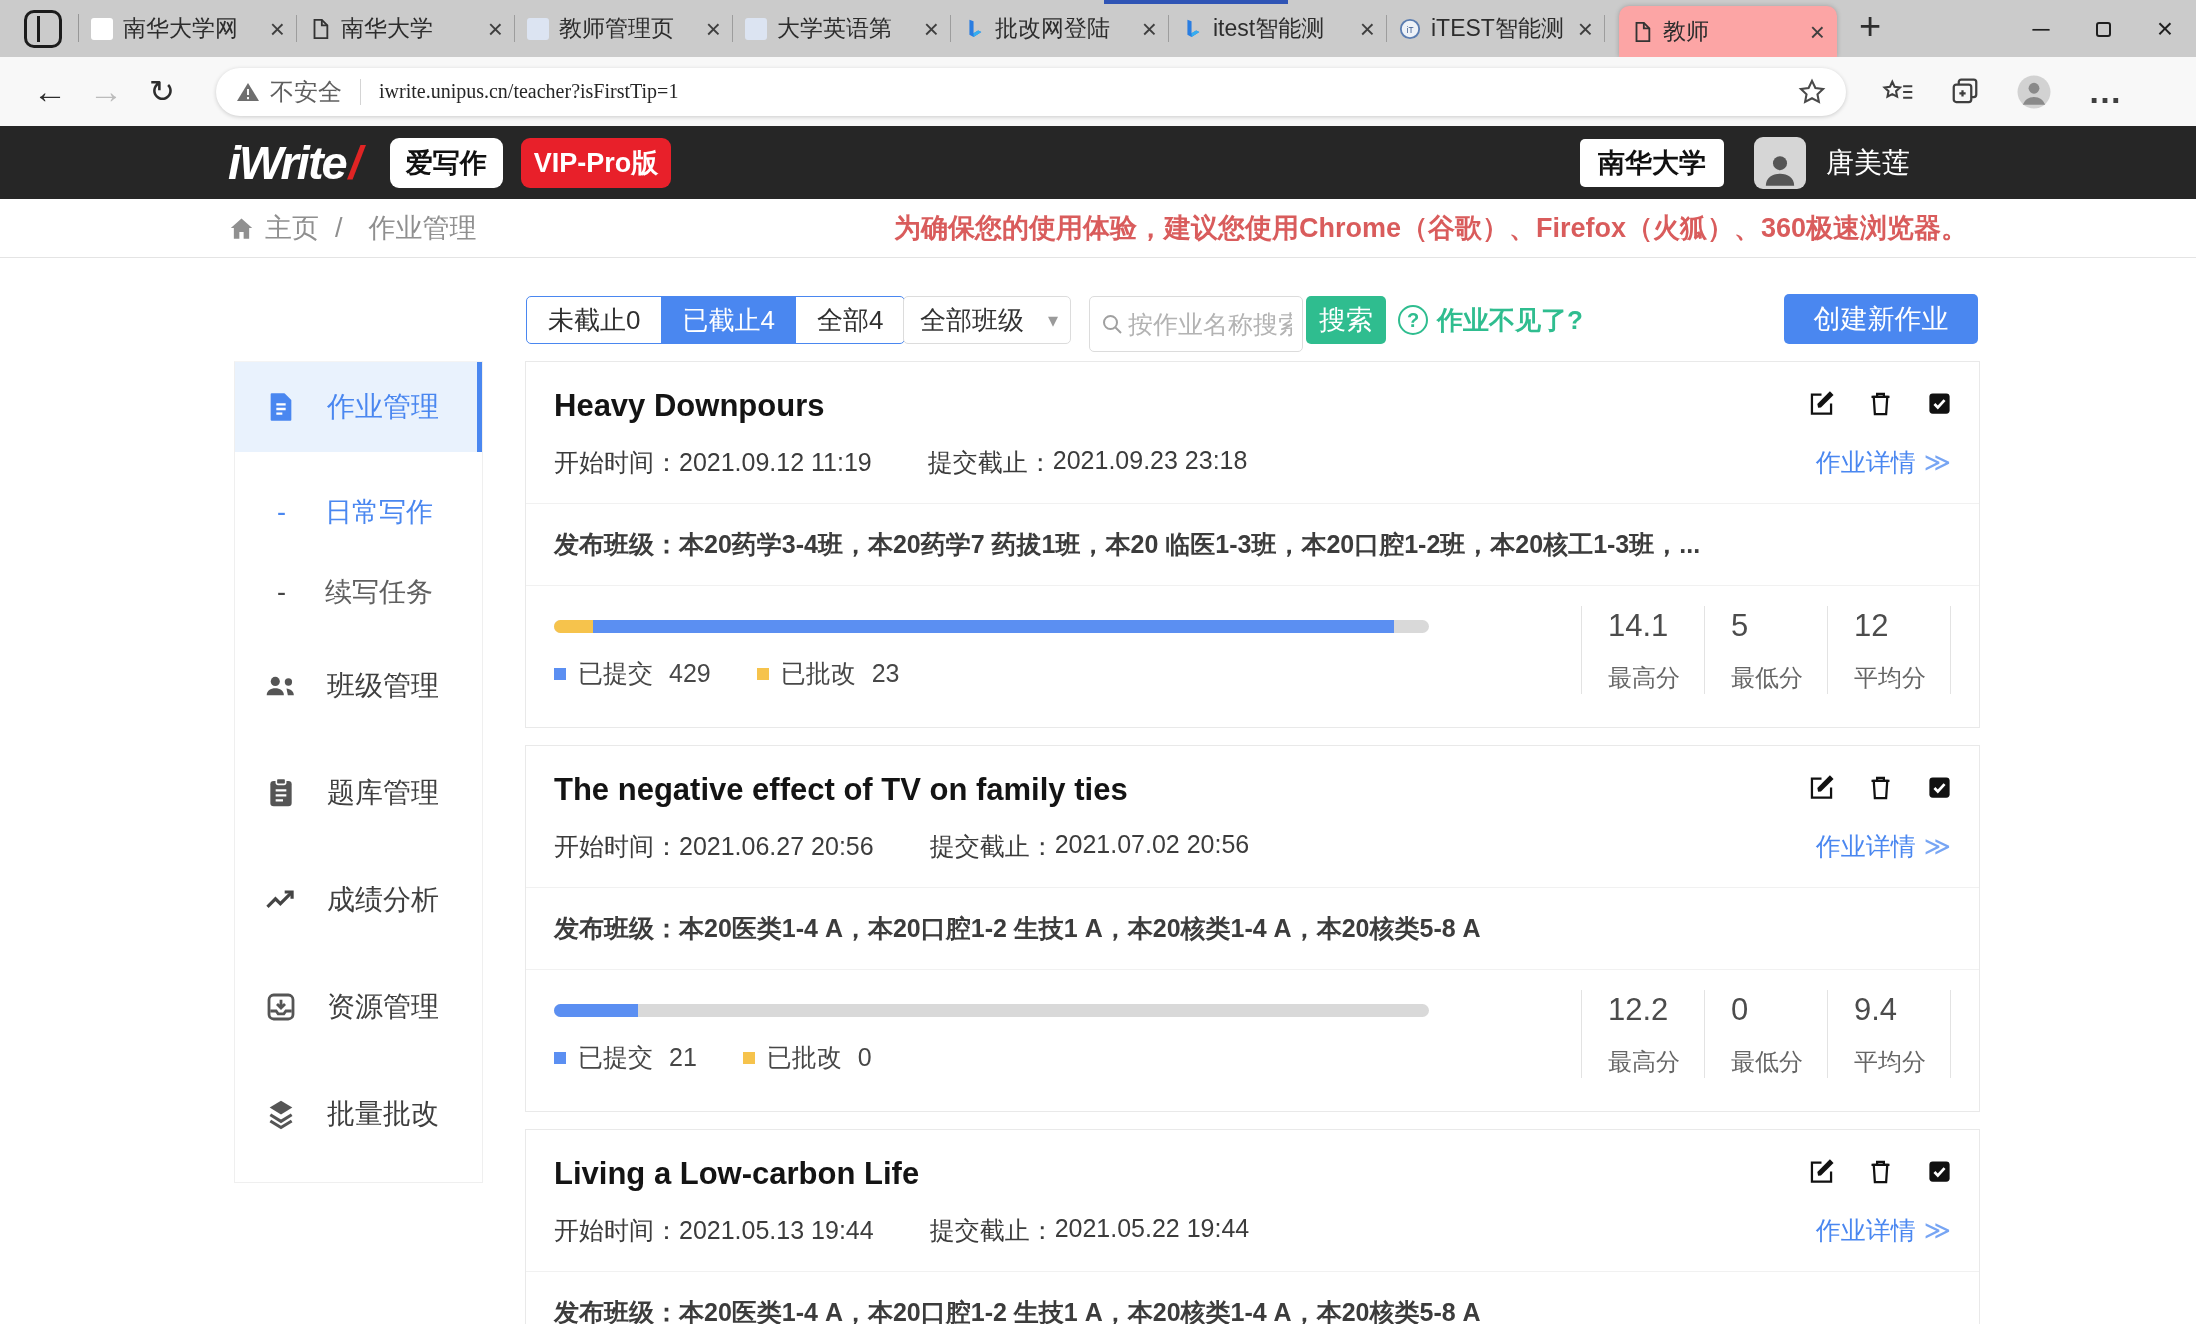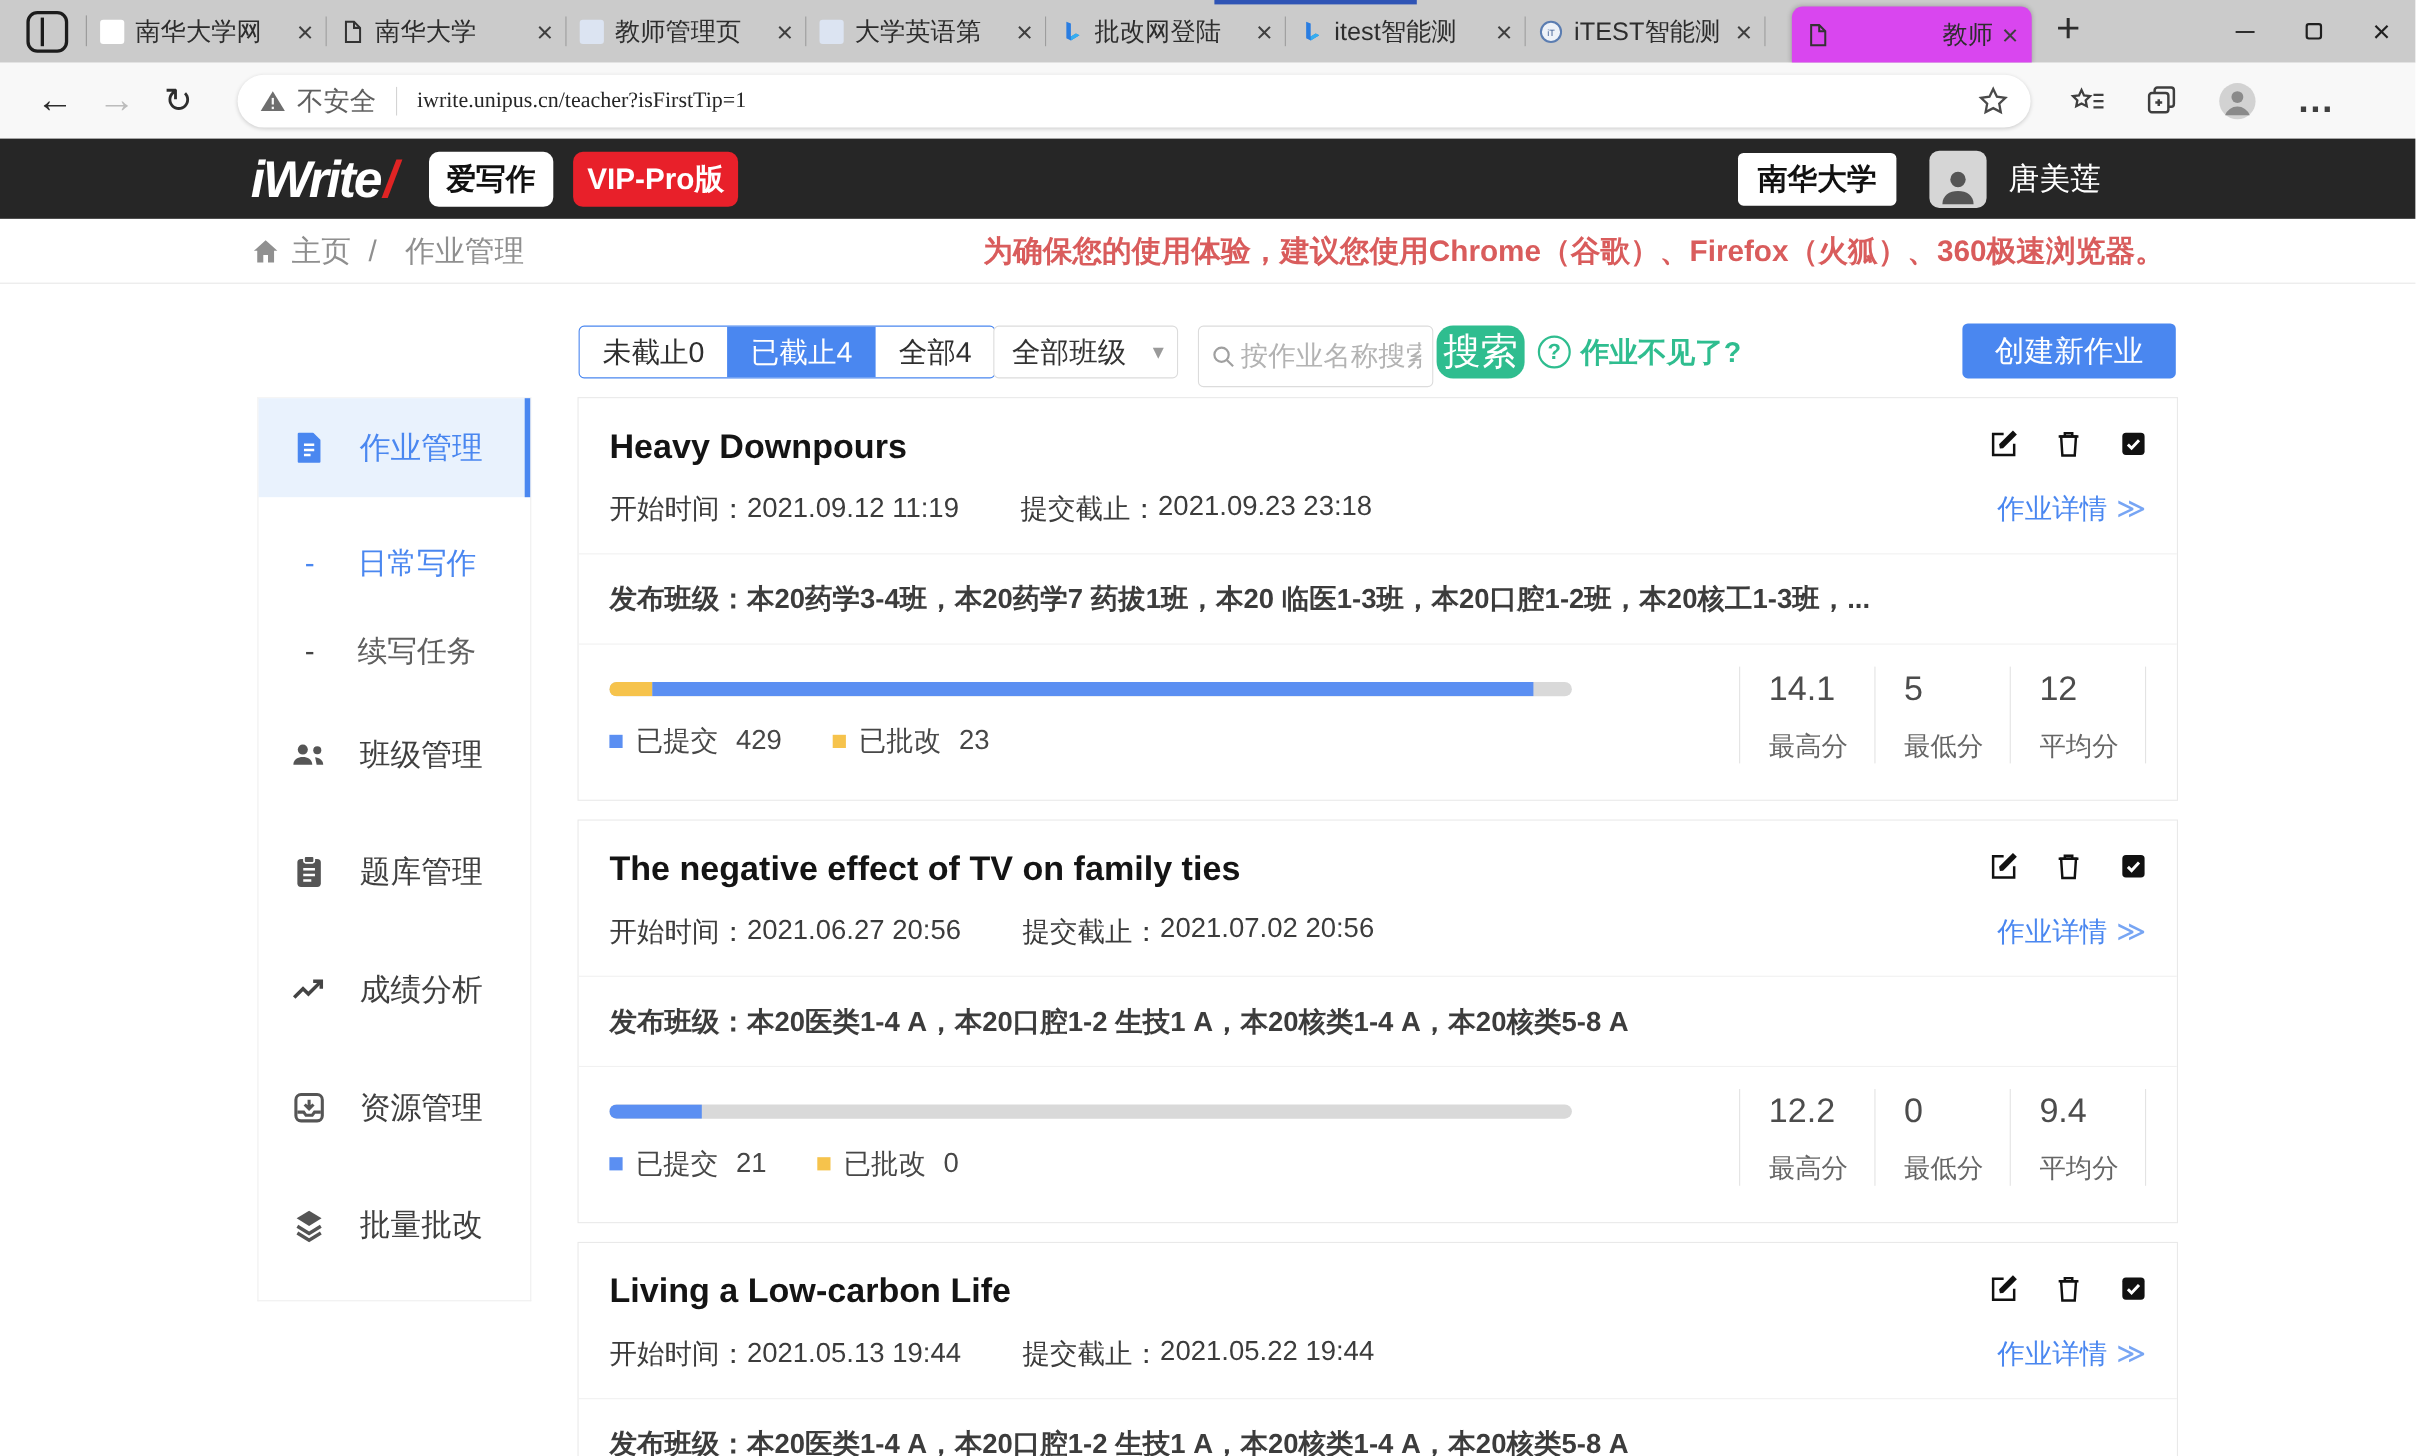--- a/index.html
+++ b/index.html
@@ -7,21 +7,21 @@
   body { font-family:"Liberation Sans","DejaVu Sans",sans-serif; background:#fff; position:relative; }
 
   
   .tabstrip { position:absolute; top:0; left:0; right:0; height:57px; background:#cbcbcb; display:flex; align-items:flex-end; }
   .loading-strip { position:absolute; top:0; left:1104px; width:184px; height:4px; background:#2f54b5; }
   .ws-btn { width:38px; height:38px; margin:0 16px 9px 24px; border:3px solid #1c1c1c; border-radius:10px; position:relative; flex:none; }
   .ws-btn::after { content:""; position:absolute; top:3px; bottom:3px; left:10px; width:3px; background:#1c1c1c; }
   .ws-sep { width:1px; height:28px; background:#979797; margin:0 0 15px; flex:none; }
   .tab { width:218px; height:57px; display:flex; align-items:center; padding:0 12px; position:relative; flex:none; }
   .tab:not(.active)::after { content:""; position:absolute; right:0; top:15px; height:27px; width:1px; background:#9d9d9d; }
-  .tab.active { background:#d946ef; border-radius:10px 10px 0 0; height:51px; box-shadow:0 0 5px rgba(0,0,0,.22); margin-left:24px;text-align:right; }
+  .tab.active { background:#fca5a5; border-radius:10px 10px 0 0; height:51px; box-shadow:0 0 5px rgba(0,0,0,.22); margin-left:14px; }
   .fav { width:22px; height:22px; margin-right:10px; flex:none; }
   .fav.white { background:#fff; border-radius:3px; }
   .fav.blue  { background:#dce4f2; border-radius:3px; }
   .fav svg { width:22px; height:22px; display:block; }
   .tab-title { font-size:23px; color:#2d2d2d; white-space:nowrap; overflow:hidden; flex:1; }
   .tab-close { font-size:26px; color:#3f3f3f; margin-left:8px; flex:none; line-height:1; }
   .newtab { font-size:38px; color:#2d2d2d; margin:0 0 12px 22px; line-height:1; flex:none; }
   .wincontrols { position:absolute; right:0; top:0; height:57px; display:flex; align-items:center; }
   .winbtn { width:62px; text-align:center; font-size:24px; color:#1f1f1f; }
   .win-max i { display:inline-block; width:15px; height:15px; border:2px solid #1f1f1f; border-radius:3px; }
@@ -71,21 +71,21 @@
   .segment.on { background:var(--accent-blue,#4a87f0); color:#fff; }
 
   .classdrop { position:absolute; top:38px; left:903px; width:168px; height:48px; border:1px solid #dcdcdc; border-radius:5px; font-size:26px; color:#333; line-height:46px; padding:0 34px 0 16px; background:#fff; }
   .classdrop .caret { position:absolute; right:12px; top:0; line-height:46px; color:#9a9a9a; font-size:20px; }
 
   .searchbox { position:absolute; top:38px; left:1089px; width:214px; height:56px; border:1px solid #dcdcdc; border-radius:5px; background:#fff; display:flex; align-items:center; padding:0 10px; }
   .searchbox svg { width:24px; height:24px; flex:none; margin-right:4px; }
   .searchbox input { border:none; outline:none; width:100%; font-size:25px; color:#333; font-family:inherit; background:transparent; }
   .searchbox input::placeholder { color:#b3b3b3; }
 
-  .searchbtn { position:absolute; top:38px; left:1306px; width:80px; height:48px; background:var(--success-green,#2fbd8f); color:#fff; font-size:34px; border-radius:15px; text-align:center; line-height:48px; border:none; font-family:inherit; }
+  .searchbtn { position:absolute; top:38px; left:1306px; width:80px; height:48px; background:var(--success-green,#2fbd8f); color:#fff; font-size:27px; border-radius:5px; text-align:center; line-height:48px; border:none; font-family:inherit; }
 
   .helpwrap { position:absolute; top:38px; left:1398px; height:48px; display:flex; align-items:center; }
   .help-q { width:30px; height:30px; border-radius:50%; border:2px solid var(--success-green,#2fbd8f); color:var(--success-green,#2fbd8f); font-size:20px; font-weight:bold; text-align:center; line-height:26px; flex:none; }
   .help-text { color:var(--success-green,#2fbd8f); font-size:26px; font-weight:bold; margin-left:9px; }
 
   .createbtn { position:absolute; top:36px; left:1784px; width:194px; height:50px; background:var(--accent-blue,#4a87f0); color:#fff; font-size:27px; border-radius:5px; text-align:center; line-height:50px; border:none; font-family:inherit; }
 
   
   .sidebar { position:absolute; left:234px; top:103px; width:249px; height:822px; background:#fff; border:1px solid #efefef; border-top:1px solid #f4f4f4; }
   .side-item { height:107px; display:flex; align-items:center; padding-left:30px; }

